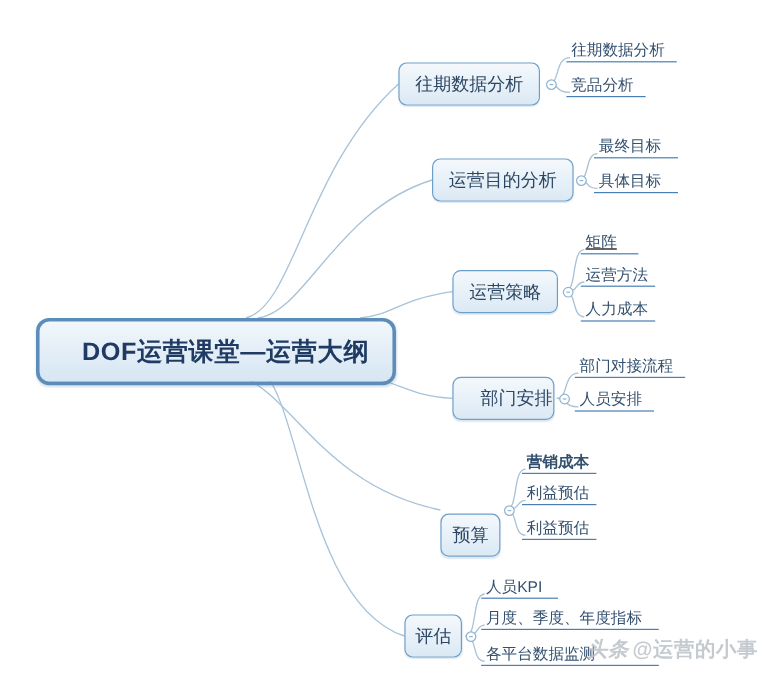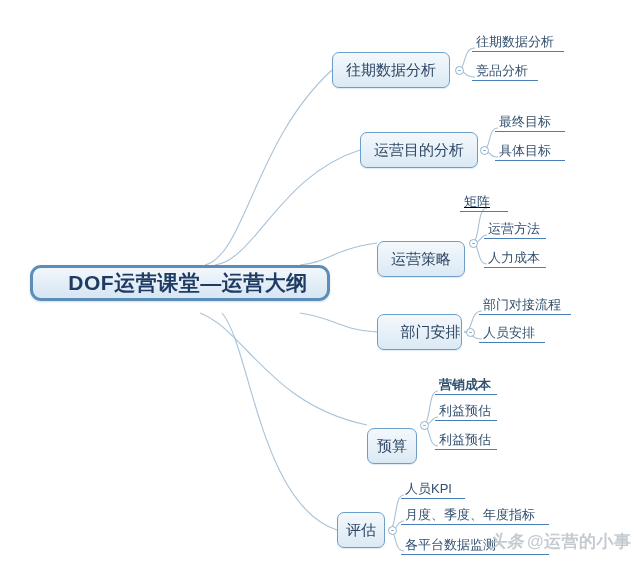--- a/index.html
+++ b/index.html
@@ -28,21 +28,21 @@
     height: 565px;
     pointer-events: none;
   }
 
   
   .root-node {
     position: absolute;
     left: 30px;
     top: 265px;
     width: 300px;
-    height: 36px;
+    height: 56px;
     box-sizing: border-box;
     border: 3px solid #5b8db8;
     border-radius: 11px;
     background: linear-gradient(180deg, #f2f7fc 0%, #e4eef7 48%, #d6e6f3 100%);
     display: flex;
     align-items: center;
     justify-content: center;
     box-shadow: 0 1px 2px rgba(90,130,170,0.28);
     padding-left: 16px;
   }
@@ -192,25 +192,25 @@
     <span class="branch-label">运营目的分析</span>
   </div>
   <div class="collapse-dot" style="left:480px; top:146px;"></div>
   <div class="leaf-node" style="left:495px; top:113px; width:70px; height:19px;">
     <span class="leaf-label">最终目标</span>
   </div>
   <div class="leaf-node" style="left:495px; top:142px; width:70px; height:19px;">
     <span class="leaf-label">具体目标</span>
   </div>
 
-  <div class="branch-node" style="left:377px; top:225px; width:88px; height:36px;margin-top:16px;">
+  <div class="branch-node" style="left:377px; top:225px; width:88px; height:36px;">
     <span class="branch-label">运营策略</span>
   </div>
   <div class="collapse-dot" style="left:469px; top:239px;"></div>
-  <div class="leaf-node" style="left:460px; top:193px; width:48px; height:19px;text-decoration:underline;">
+  <div class="leaf-node" style="left:484px; top:193px; width:48px; height:19px;text-decoration:underline;">
     <span class="leaf-label">矩阵</span>
   </div>
   <div class="leaf-node" style="left:484px; top:220px; width:62px; height:19px;">
     <span class="leaf-label">运营方法</span>
   </div>
   <div class="leaf-node" style="left:484px; top:249px; width:62px; height:19px;">
     <span class="leaf-label">人力成本</span>
   </div>
 
   <div class="branch-node" style="left:377px; top:314px; width:85px; height:36px;padding-left:22px;">

